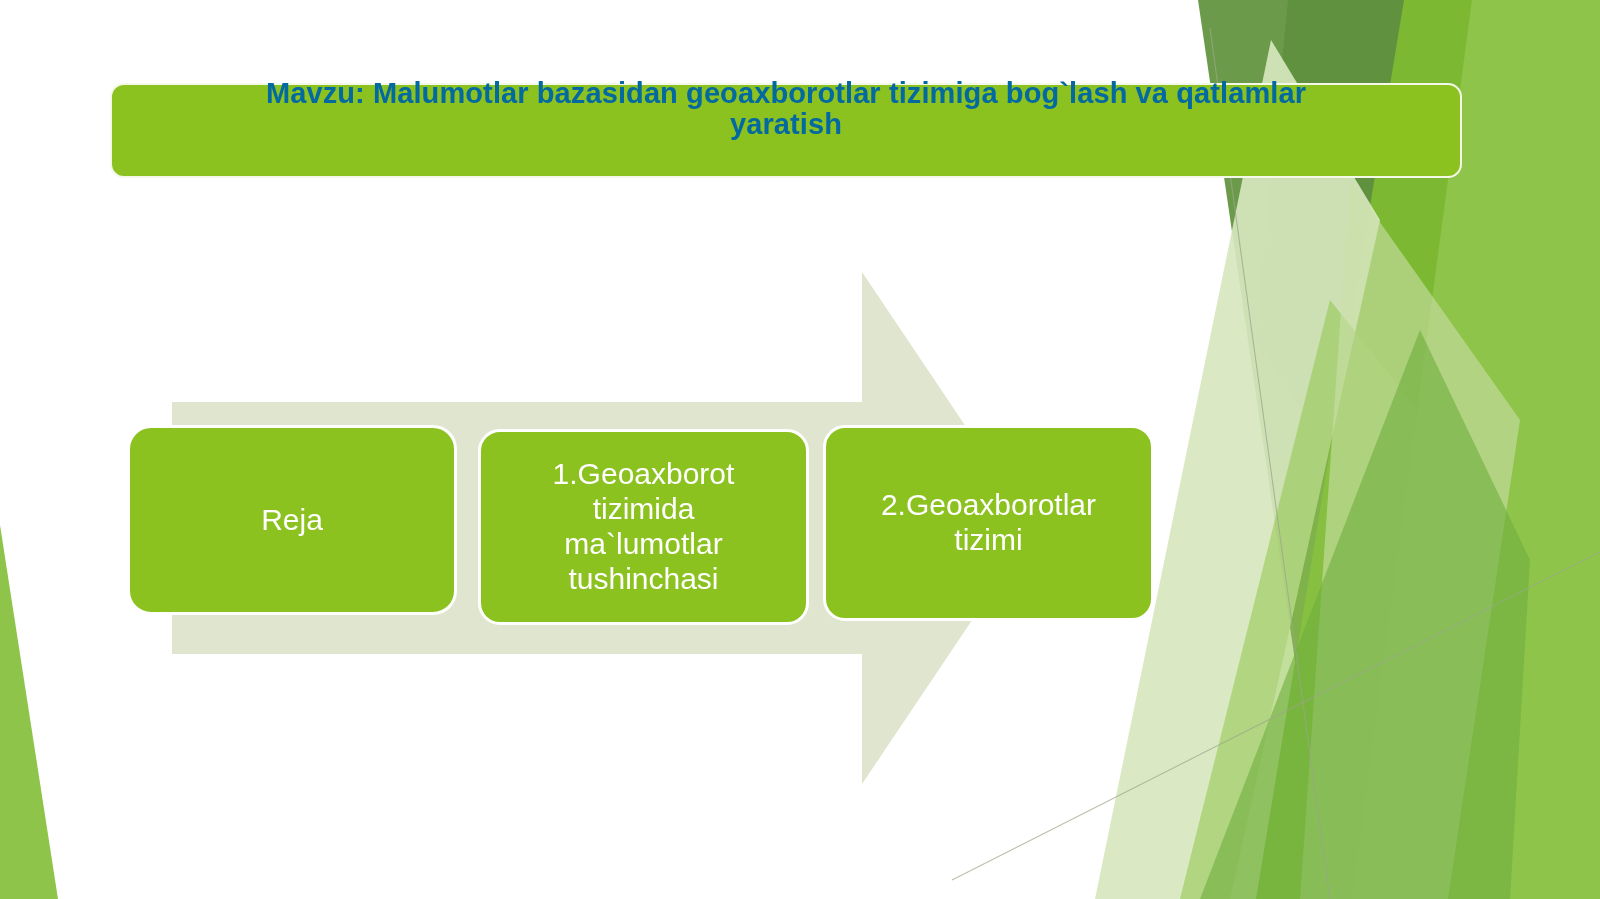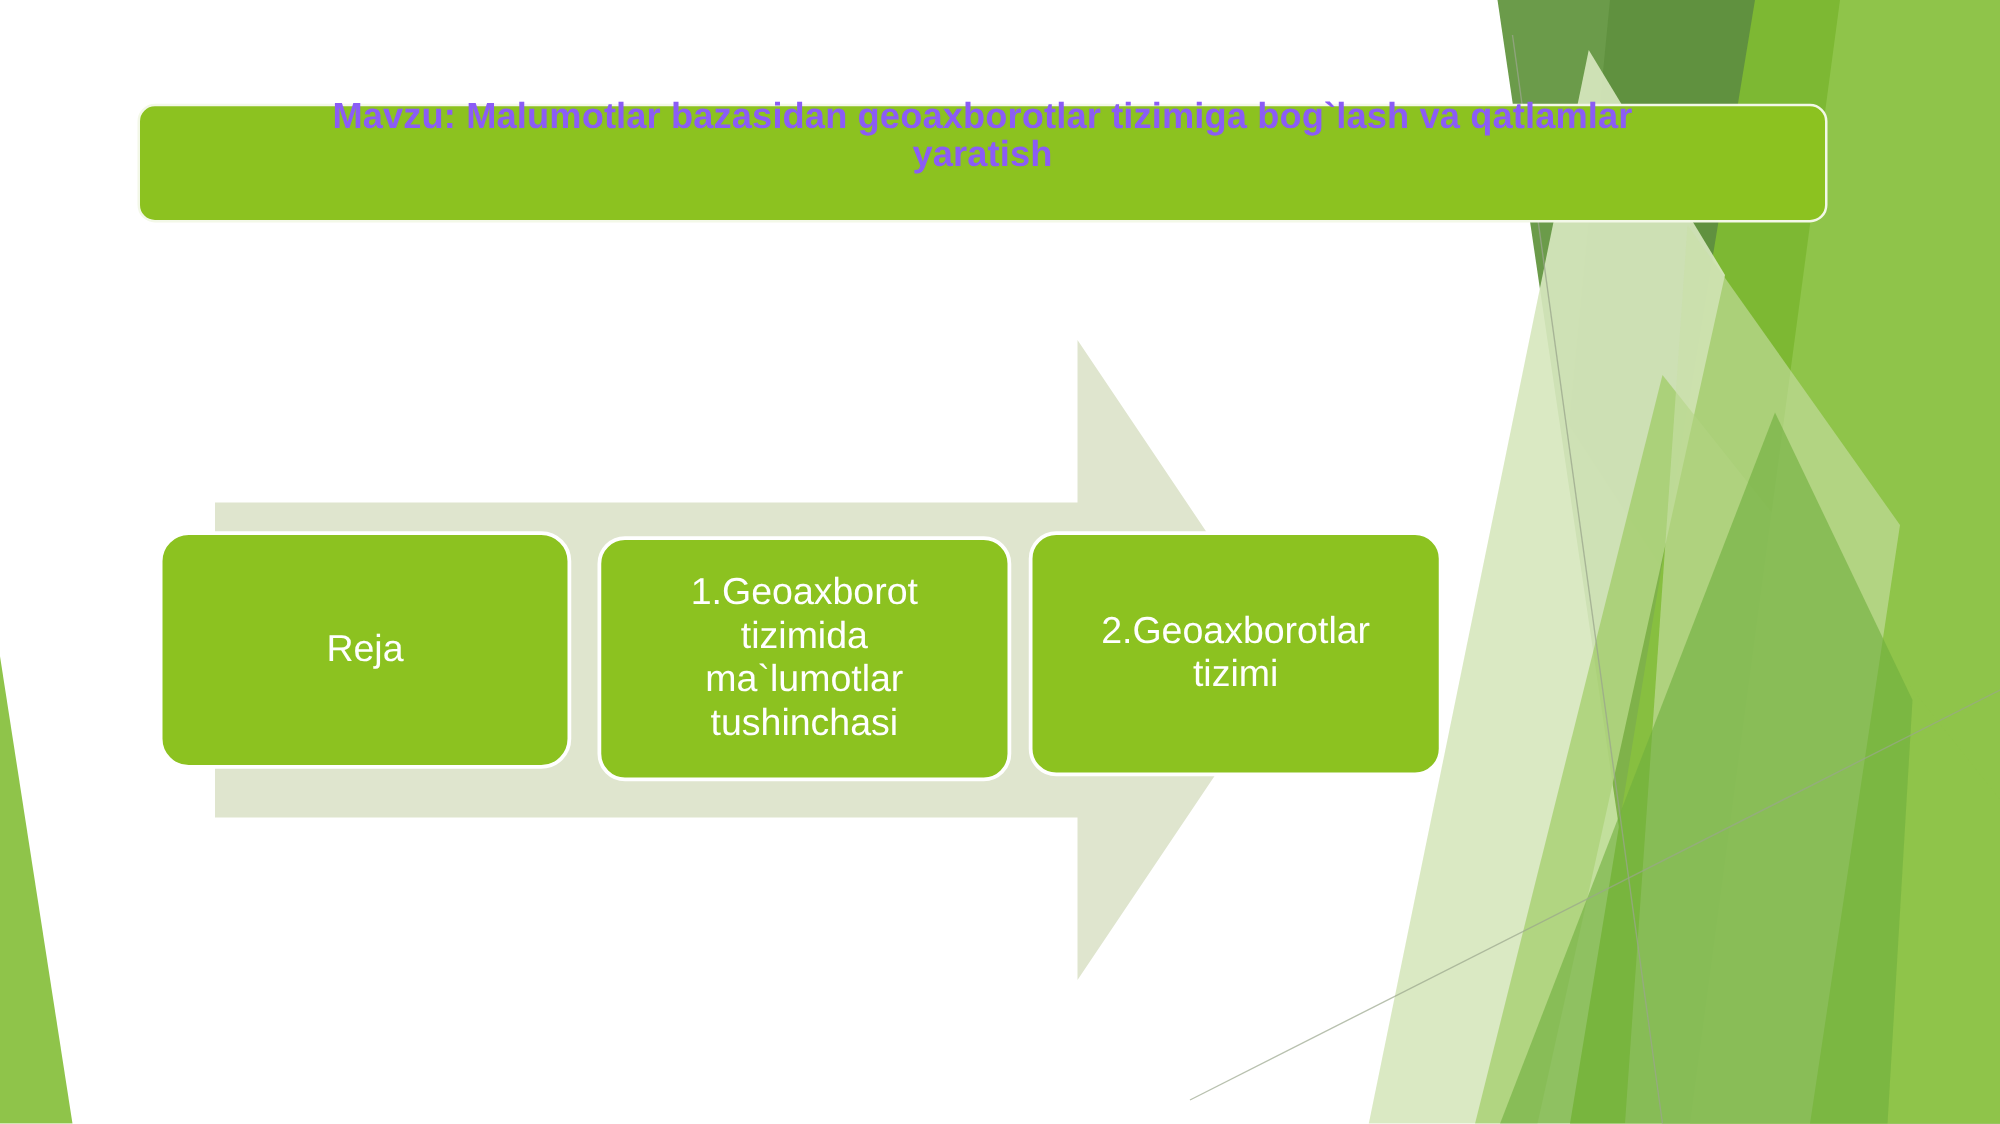--- a/index.html
+++ b/index.html
@@ -42,21 +42,21 @@
   }
   #title-text {
     position: absolute;
     left: 110px;
     top: 78px;
     width: 1352px;
     text-align: center;
     font-size: 29px;
     font-weight: bold;
     line-height: 1.08;
-    color: #8b5cf6;
+    color: #0369a1;
     letter-spacing: 0.1px;
     white-space: pre-line;
   }
 
   
   #process-arrow {
     position: absolute;
     left: 172px;
     top: 272px;
     width: 862px;

